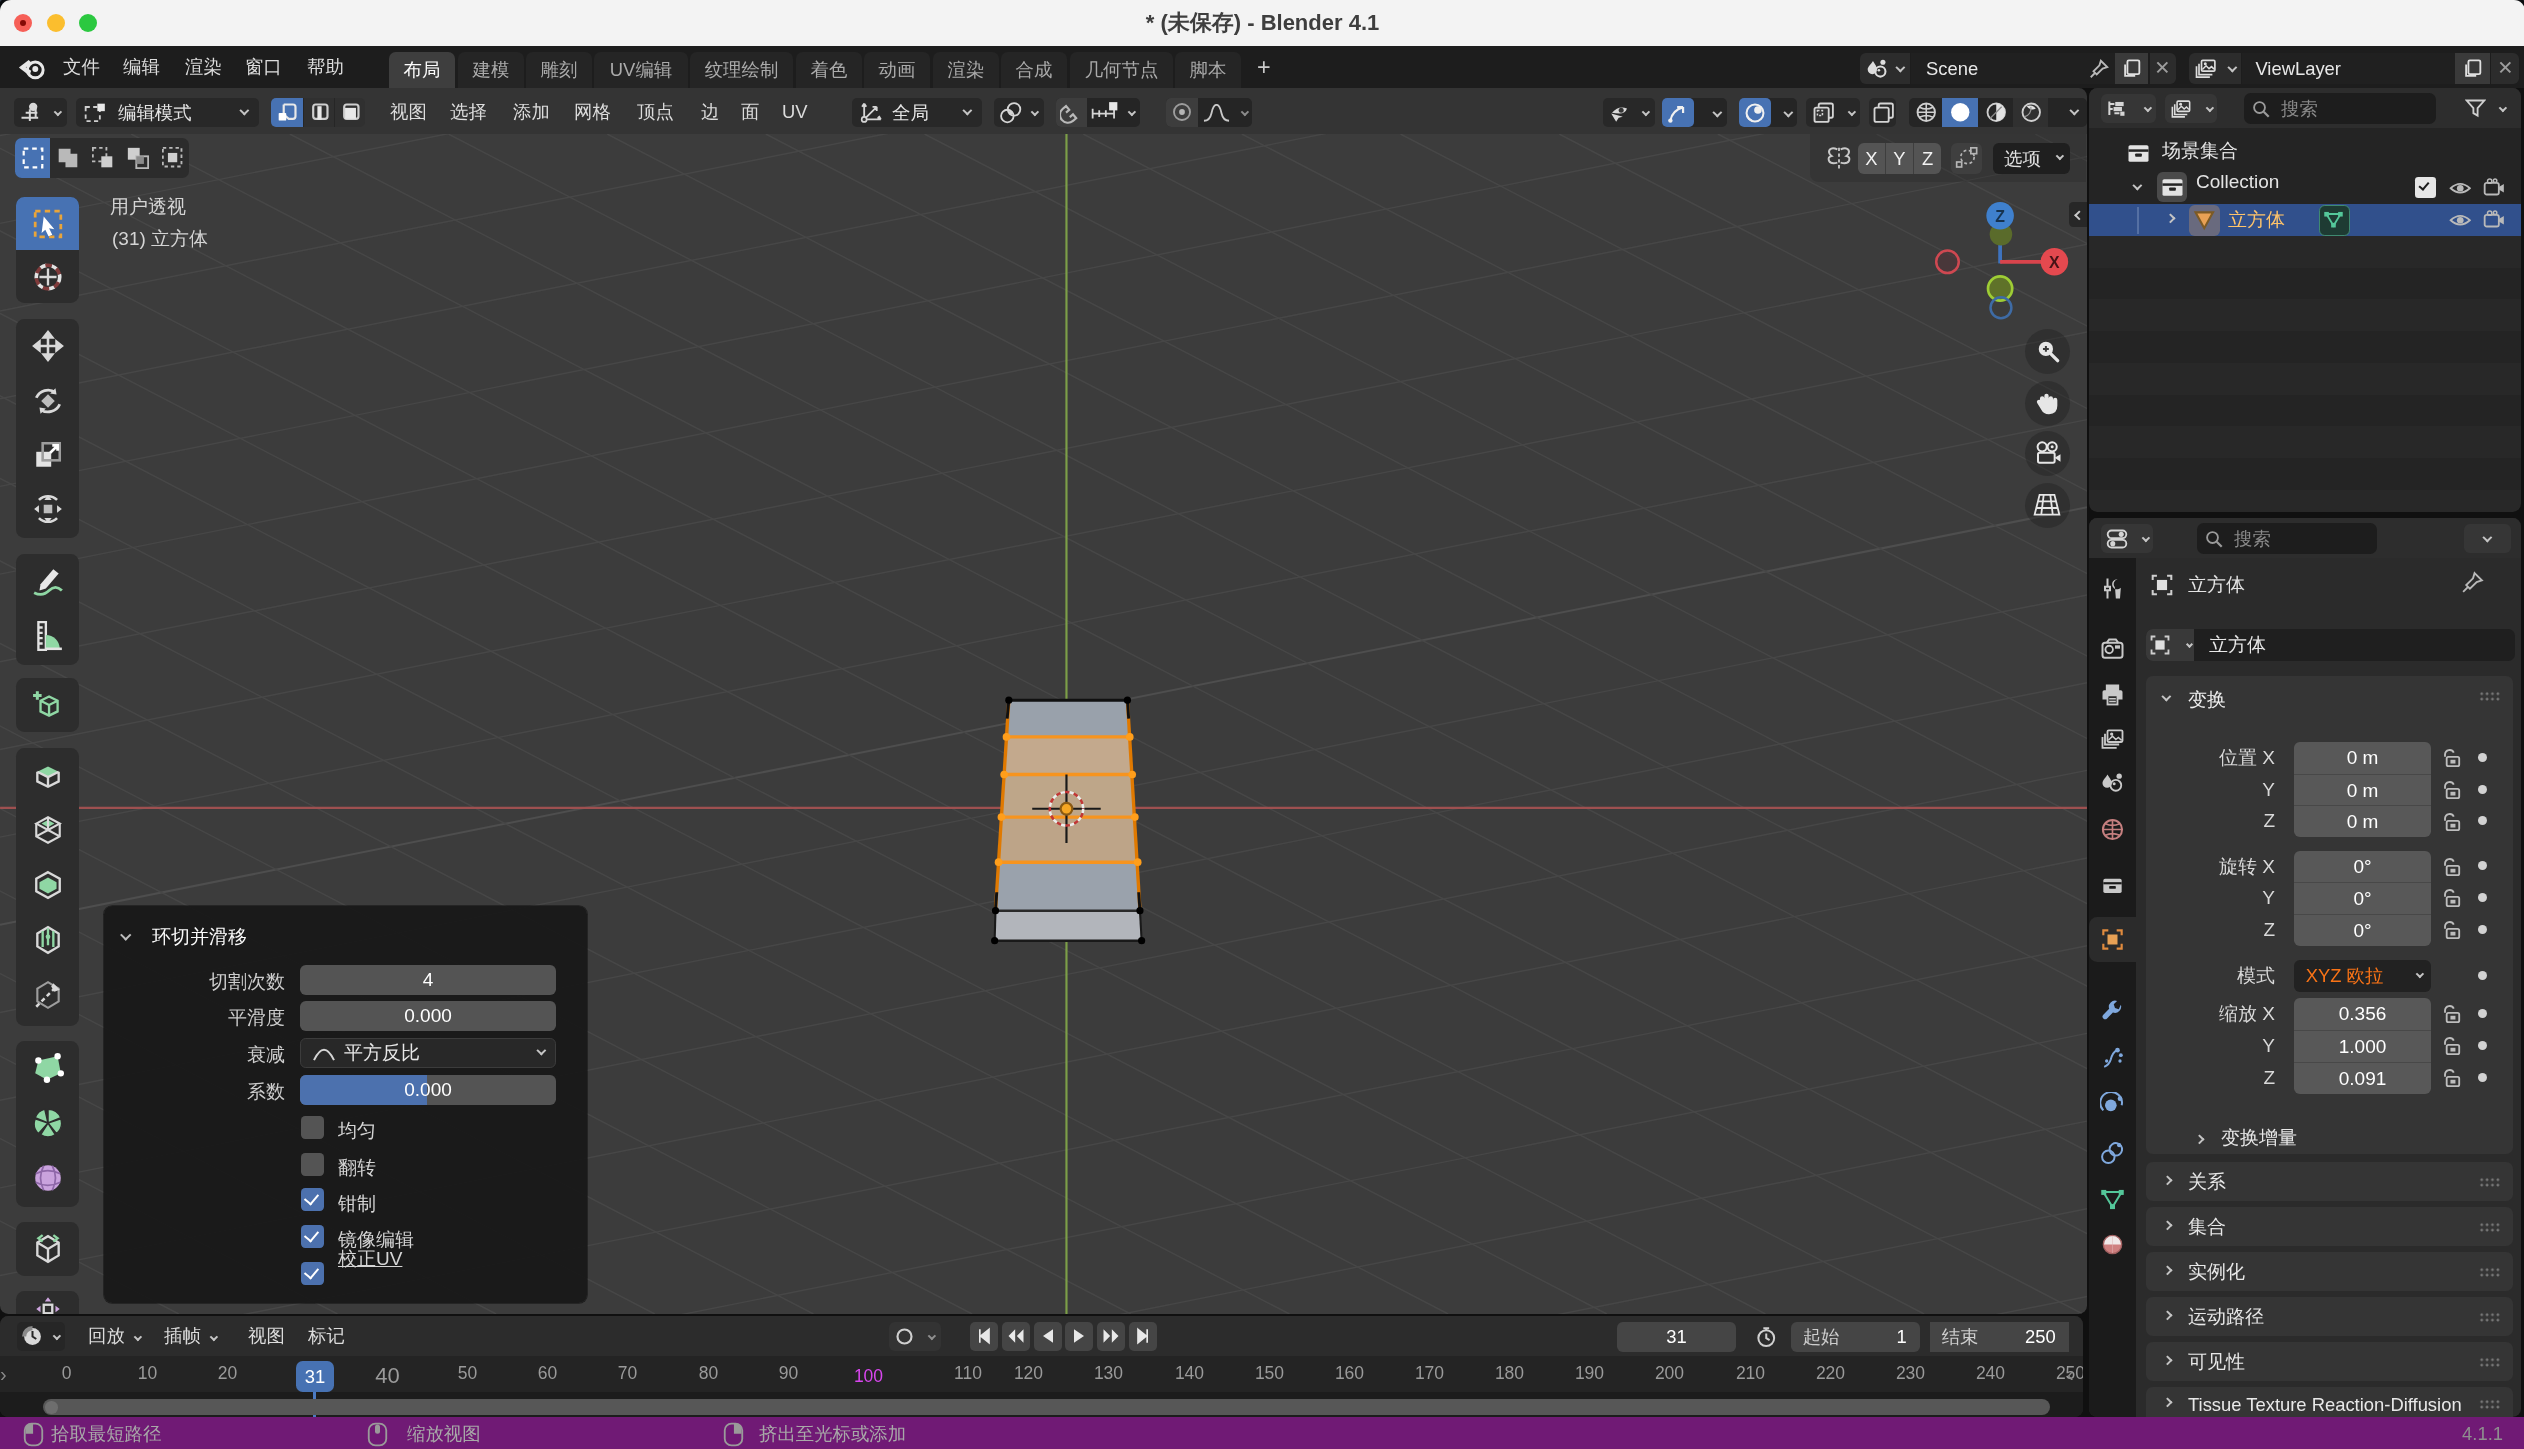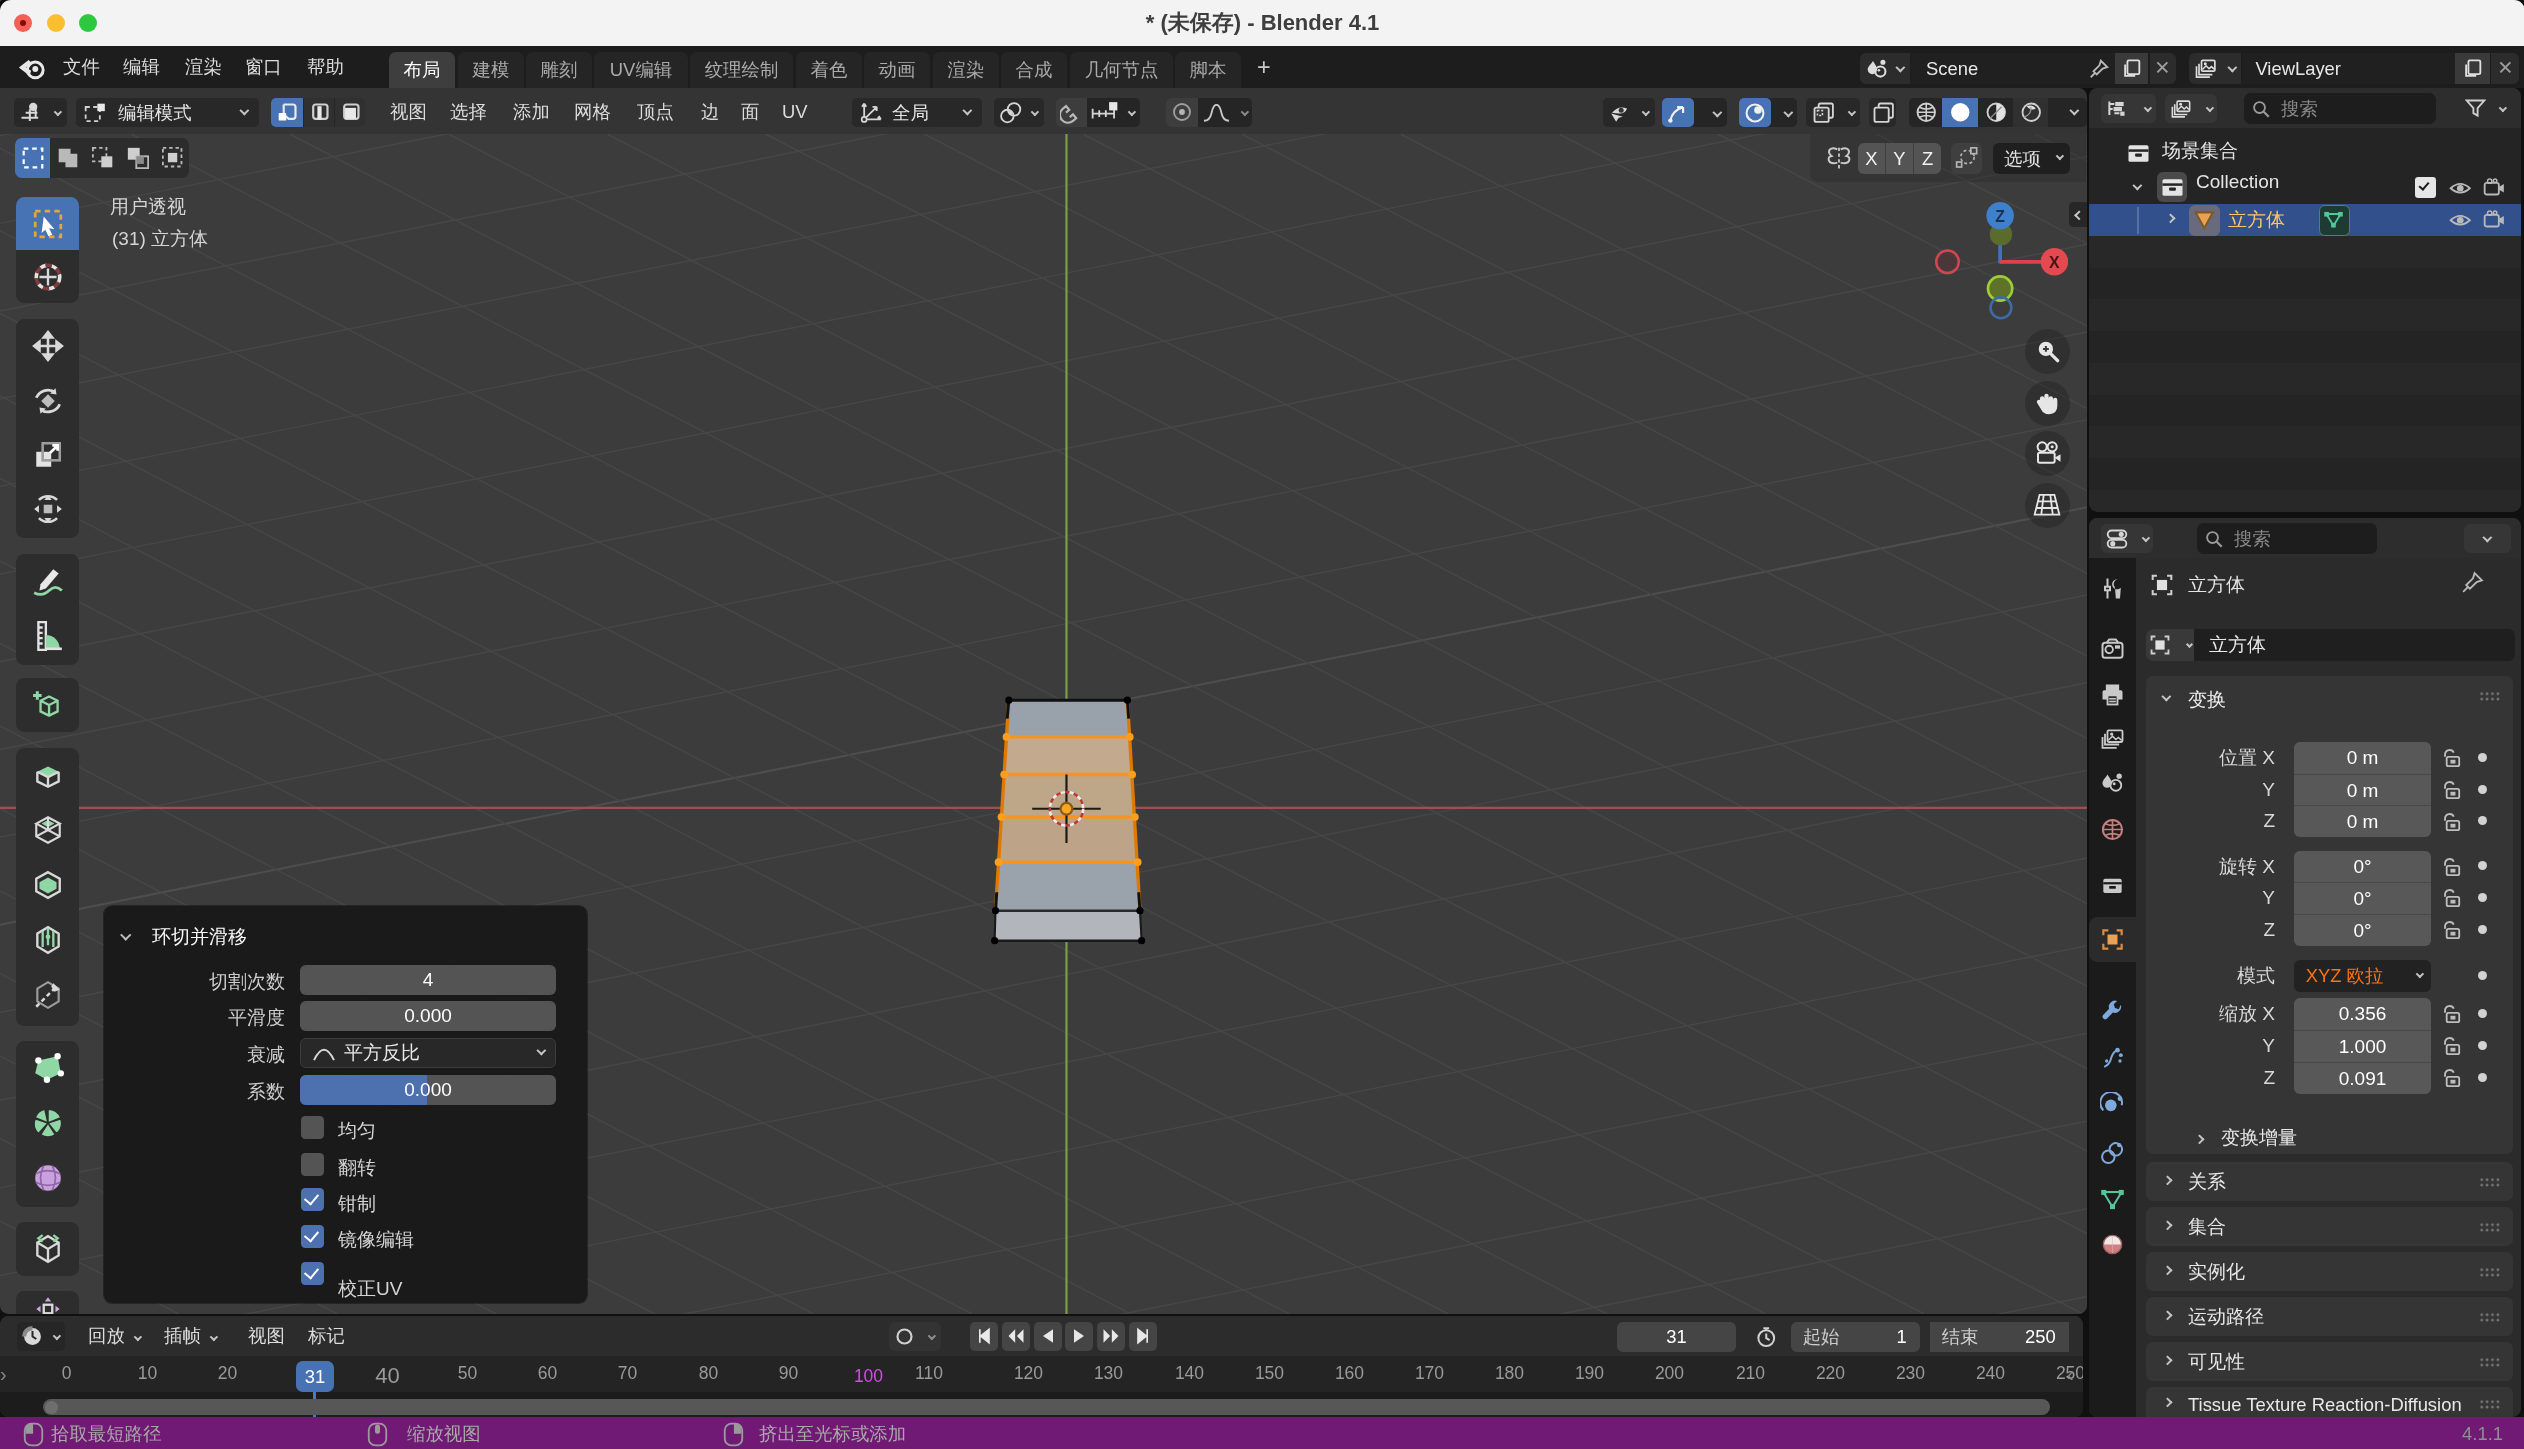--- a/index.html
+++ b/index.html
@@ -567,21 +567,21 @@
  </div>
  <div class="abs cb" style="top:210px;"></div>
         <div class="abs cbl" style="top:212px;">均匀</div>
  <div class="abs cb" style="top:247px;"></div>
         <div class="abs cbl" style="top:249px;">翻转</div>
  <div class="abs cbc" style="top:282px;"></div>
         <div class="abs cbl" style="top:285px;">钳制</div>
  <div class="abs cbc" style="top:319px;"></div>
         <div class="abs cbl" style="top:321px;">镜像编辑</div>
  <div class="abs cbc" style="top:356px;"></div>
-        <div class="abs cbl" style="top:370px;">校正UV</div>
+        <div class="abs cbl" style="top:340px;text-decoration:underline;">校正UV</div>
 </div>
 
 <div class="abs" style="left:110px;top:60px;font-size:19px;color:#d4d4d4;">用户透视</div>
 <div class="abs" style="left:112px;top:92px;font-size:19px;color:#d4d4d4;">(31) 立方体</div>
 
 <div class="abs" style="left:15px;top:4.2px;width:174px;height:40px;background:#2c2c2c;border-radius:6.7px;"></div>
 <div class="abs" style="left:15px;top:4.2px;width:35px;height:40px;background:#4772b3;border-radius:6.7px 0 0 6.7px;">
   <svg class="abs" style="left:6.7px;top:9.2px;" width="22" height="22" viewBox="0 0 26 26">
           <rect x="2" y="2" width="22" height="22" fill="none" stroke="#fff" stroke-width="2.6" stroke-dasharray="5.5 4.5"></rect>
         </svg>
@@ -725,21 +725,21 @@
 <div class="abs" style="left:33px;top:47px;width:67px;text-align:center;font-size:17.5px;color:#9a9a9a;">0</div>
 <div class="abs" style="left:114px;top:47px;width:67px;text-align:center;font-size:17.5px;color:#9a9a9a;">10</div>
 <div class="abs" style="left:194px;top:47px;width:67px;text-align:center;font-size:17.5px;color:#9a9a9a;">20</div>
 <div class="abs" style="left:354px;top:47px;width:67px;text-align:center;font-size:22px;color:#9a9a9a;">40</div>
 <div class="abs" style="left:434px;top:47px;width:67px;text-align:center;font-size:17.5px;color:#9a9a9a;">50</div>
 <div class="abs" style="left:514px;top:47px;width:67px;text-align:center;font-size:17.5px;color:#9a9a9a;">60</div>
 <div class="abs" style="left:594px;top:47px;width:67px;text-align:center;font-size:17.5px;color:#9a9a9a;">70</div>
 <div class="abs" style="left:675px;top:47px;width:67px;text-align:center;font-size:17.5px;color:#9a9a9a;">80</div>
 <div class="abs" style="left:755px;top:47px;width:67px;text-align:center;font-size:17.5px;color:#9a9a9a;">90</div>
 <div class="abs" style="left:835px;top:50px;width:67px;text-align:center;font-size:17.5px;color:#d946ef;">100</div>
-<div class="abs" style="left:915px;top:47px;width:67px;text-align:left;font-size:17.5px;color:#9a9a9a;">110</div>
+<div class="abs" style="left:915px;top:47px;width:67px;text-align:right;font-size:17.5px;color:#9a9a9a;">110</div>
 <div class="abs" style="left:995px;top:47px;width:67px;text-align:center;font-size:17.5px;color:#9a9a9a;">120</div>
 <div class="abs" style="left:1075px;top:47px;width:67px;text-align:center;font-size:17.5px;color:#9a9a9a;">130</div>
 <div class="abs" style="left:1156px;top:47px;width:67px;text-align:center;font-size:17.5px;color:#9a9a9a;">140</div>
 <div class="abs" style="left:1236px;top:47px;width:67px;text-align:center;font-size:17.5px;color:#9a9a9a;">150</div>
 <div class="abs" style="left:1316px;top:47px;width:67px;text-align:center;font-size:17.5px;color:#9a9a9a;">160</div>
 <div class="abs" style="left:1396px;top:47px;width:67px;text-align:center;font-size:17.5px;color:#9a9a9a;">170</div>
 <div class="abs" style="left:1476px;top:47px;width:67px;text-align:center;font-size:17.5px;color:#9a9a9a;">180</div>
 <div class="abs" style="left:1556px;top:47px;width:67px;text-align:center;font-size:17.5px;color:#9a9a9a;">190</div>
 <div class="abs" style="left:1636px;top:47px;width:67px;text-align:center;font-size:17.5px;color:#9a9a9a;">200</div>
 <div class="abs" style="left:1717px;top:47px;width:67px;text-align:center;font-size:17.5px;color:#9a9a9a;">210</div>

